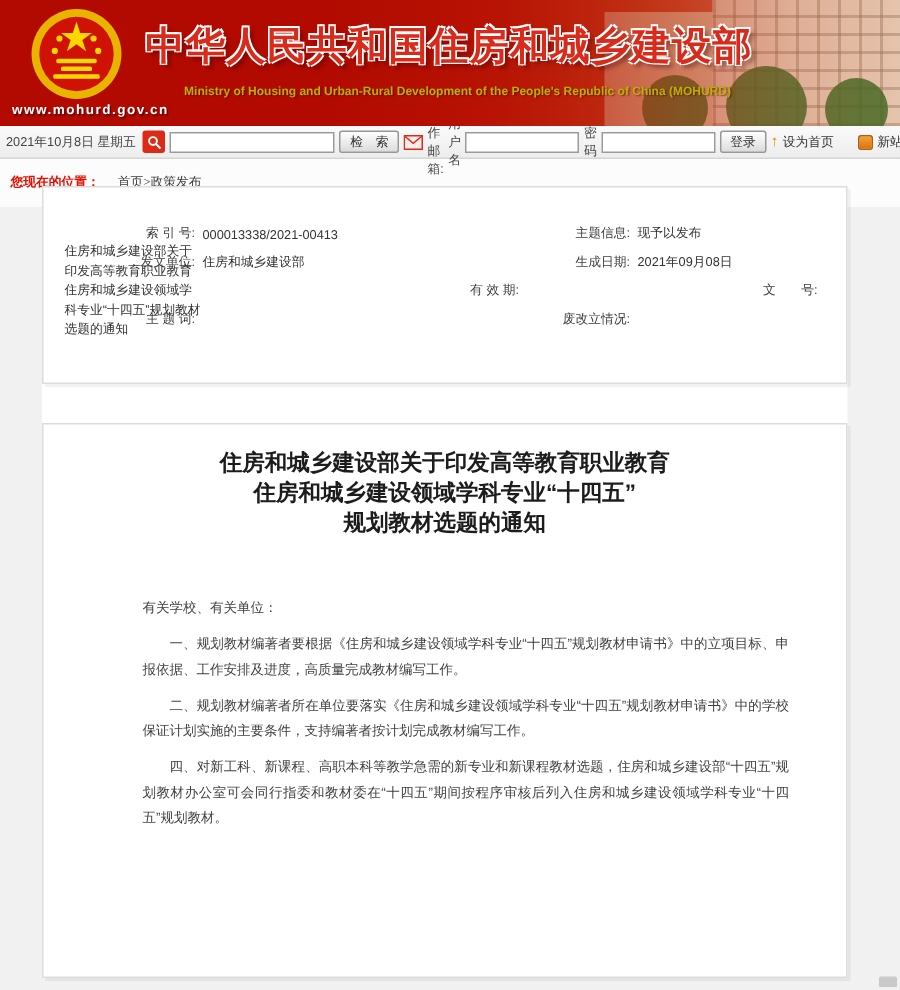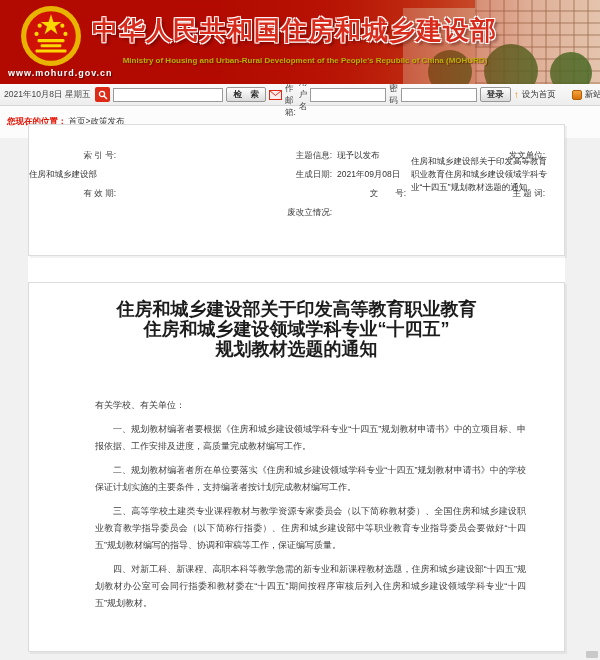--- a/index.html
+++ b/index.html
@@ -19,70 +19,70 @@
   .t1 { right:8px;  bottom:-10px; width:42px; height:42px; }
   .t2 { right:62px; bottom:-14px; width:54px; height:54px; }
   .t3 { right:128px;bottom:-10px; width:44px; height:44px; }
   .banner-tint { position:absolute; inset:0;
     background:linear-gradient(90deg,rgba(178,10,0,1) 0%,rgba(178,10,0,.97) 36%,rgba(184,18,4,.84) 55%,rgba(190,40,15,.55) 72%,rgba(200,80,50,.28) 88%,rgba(208,110,80,.14) 100%); }
   .banner-inner { position:absolute; inset:0; z-index:2; }
   .emblem { position:absolute; left:20px; top:5px; width:62px; height:62px; }
   .site-url { position:absolute; left:8px; top:68px; width:110px; text-align:left;
     color:#fff; font-size:9px; font-weight:bold; letter-spacing:1px;
     text-shadow:1px 1px 1px rgba(80,0,0,.8); }
-  .banner-title { position:absolute; left:92px; top:13px; width:410px; text-align:left;
+  .banner-title { position:absolute; left:92px; top:13px; width:410px; text-align:right;
     font-size:26px; font-weight:bold; letter-spacing:1px; color:#d92b1b; white-space:nowrap;
     text-shadow:-1px -1px 0 #fff,1px -1px 0 #fff,-1px 1px 0 #fff,1px 1px 0 #fff,3px 3px 3px rgba(60,0,0,.45); }
   .banner-sub { position:absolute; left:80px; top:56px; width:450px; text-align:center;
     font-size:8px; font-weight:bold; color:#b5b300; white-space:nowrap;
     text-shadow:1px 1px 1px rgba(90,0,0,.55); }
 
   
   .toolbar { display:flex; align-items:center; height:22px; padding:0 4px;
     background:linear-gradient(#fafafa,#ededed); border-bottom:1px solid #d6d6d6;
     font-size:8.5px; color:#444; gap:3px; }
   .tb-date { white-space:nowrap; margin-right:2px; }
   .sq-red { width:15px; height:15px; background:#dd2a16; border-radius:2px;
     display:flex; align-items:center; justify-content:center; cursor:pointer; flex:0 0 auto; }
   .tb-input { height:14px; border:1px solid #9b9b9b; background:#fff; font-size:8.5px; padding:0 2px; }
   .in-search { width:110px; }
   .in-user { width:76px; }
   .in-pass { width:76px; }
   .tb-btn { height:15px; background:linear-gradient(#fefefe,#dcdcdc); border:1px solid #979797;
-    border-radius:2px; font-size:8.5px; color:#333; padding:0 6px; cursor:pointer; white-space:nowrap;font-weight:bold; }
+    border-radius:2px; font-size:8.5px; color:#333; padding:0 6px; cursor:pointer; white-space:nowrap; }
   .mail-ico { flex:0 0 auto; }
   .tb-right { margin-left:auto; display:flex; align-items:center; gap:3px; white-space:nowrap; }
   .arrow-up { color:#f08300; font-weight:bold; font-size:10px; }
   .ns-ico { width:10px; height:10px; background:linear-gradient(#f5a23c,#d9730a);
     border-radius:2px; border:1px solid #b35e00; }
   .tb-link { color:#333; cursor:pointer; }
   .tb-sep { width:10px; }
 
   
   .crumbbar { height:20px; display:flex; align-items:center; padding:16px 7px;
     background:#fcfcfc; font-size:8.5px; }
   .crumb-prefix { color:#e21000; font-weight:bold; }
-  .crumb-path { color:#3a3a3a; margin-left:2px; cursor:pointer; }
+  .crumb-path { color:#3a3a3a; margin-left:12px; cursor:pointer;font-family:Liberation Serif, serif; }
 
   
   .column { position:absolute; left:28px; top:124px; width:537px; height:528px; background:#fff; }
   .panel { position:absolute; left:28px; width:537px; background:#fff;
     border:1px solid #dcdcdc; box-shadow:2px 2px 0 rgba(0,0,0,.05); }
-  .meta-panel { top:124px; height:132px; padding:21px 14px 0 0; }
+  .meta-panel { top:124px; height:132px; padding:21px 14px 0 14px; }
   .doc-panel  { top:282px; height:370px; padding:16px 38px 0 38px; overflow:hidden; }
 
   .meta-grid { display:grid; grid-template-columns:92px 216px 74px auto;
     grid-auto-rows:19px; font-size:8.5px; color:#3d3d3d; align-items:center; }
   .meta-grid .tall { height:38px; }
   .m-label { text-align:right; padding-right:5px; color:#3d3d3d; white-space:pre; }
   .m-value { color:#333; }
   .m-value.wrap { line-height:13px; }
 
   
-  .doc-title { text-align:center; font-size:18px; font-weight:bold; color:#1c1c1c; line-height:20px; }
+  .doc-title { text-align:center; font-size:15px; font-weight:bold; color:#1c1c1c; line-height:20px; }
   .doc-body { margin-top:38px; font-size:9px; color:#3f3f3f; }
   .doc-body p { line-height:17px; text-align:justify; margin-bottom:7px;margin-left:28px; }
   .doc-body p.indent { text-indent:2em; }
 
   .scroll-corner { position:absolute; right:2px; top:651px; width:12px; height:7px;
     background:#c9c9c9; border-radius:1px; }
 </style>
 </head>
 <body>
 
@@ -144,20 +144,21 @@
 <div class="crumbbar">
   <span class="crumb-prefix">您现在的位置：</span>
   <span class="crumb-path">首页&gt;政策发布</span>
 </div>
 
 <div class="column"></div>
 
 <div class="panel meta-panel">
   <div class="meta-grid">
     <div class="m-label">索 引 号:</div>
+    <div class="m-value">000013338/2021-00413</div>
     <div class="m-label">主题信息:</div>
     <div class="m-value">现予以发布</div>
 
     <div class="m-label">发文单位:</div>
     <div class="m-value">住房和城乡建设部</div>
     <div class="m-label">生成日期:</div>
     <div class="m-value">2021年09月08日</div>
 
     <div class="m-value wrap tall" style="display:flex;align-items:center;">住房和城乡建设部关于印发高等教育职业教育住房和城乡建设领域学科专业“十四五”规划教材选题的通知</div>
     <div class="m-label tall" style="display:flex;align-items:center;justify-content:flex-end;">有 效 期:</div>
@@ -177,19 +178,18 @@
 <div class="panel doc-panel">
   <div class="doc-title">
     <div>住房和城乡建设部关于印发高等教育职业教育</div>
     <div>住房和城乡建设领域学科专业“十四五”</div>
     <div>规划教材选题的通知</div>
   </div>
   <div class="doc-body">
     <p>有关学校、有关单位：</p>
     <p class="indent">一、规划教材编著者要根据《住房和城乡建设领域学科专业“十四五”规划教材申请书》中的立项目标、申报依据、工作安排及进度，高质量完成教材编写工作。</p>
     <p class="indent">二、规划教材编著者所在单位要落实《住房和城乡建设领域学科专业“十四五”规划教材申请书》中的学校保证计划实施的主要条件，支持编著者按计划完成教材编写工作。</p>
-    <p class="indent">三、高等学校土建类专业课程教材与教学资源专家委员会（以下简称教材委）、全国住房和城乡建设职业教育教学指导委员会（以下简称行指委）、住房和城乡建设部中等职业教育专业指导委员会要做好“十四五”规划教材编写的指导、协调和审稿等工作，保证编写质量。</p>
     <p class="indent">四、对新工科、新课程、高职本科等教学急需的新专业和新课程教材选题，住房和城乡建设部“十四五”规划教材办公室可会同行指委和教材委在“十四五”期间按程序审核后列入住房和城乡建设领域学科专业“十四五”规划教材。</p>
 
   </div>
 </div>
 
 <div class="scroll-corner"></div>
 
 </body></html>

